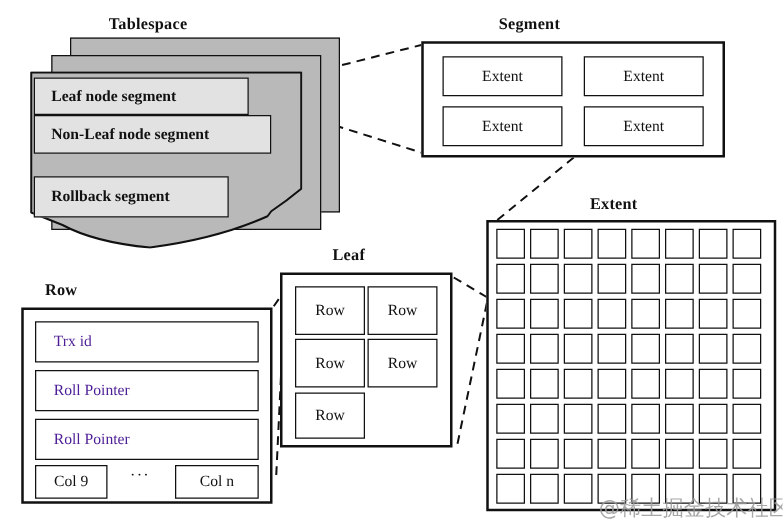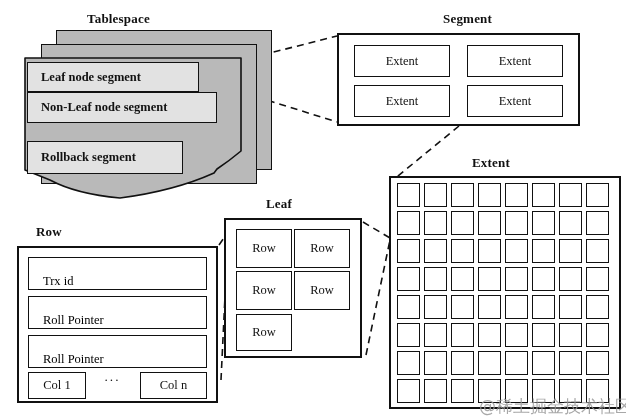--- a/index.html
+++ b/index.html
@@ -143,25 +143,25 @@
     border: 2.2px solid #111;
     box-sizing: border-box;
     background: #fff;
   }
   .field-box {
     position: absolute;
     border: 1.8px solid #111;
     box-sizing: border-box;
     background: #fff;
     display: flex;
-    align-items: flex-end;
+    align-items: center;
     padding-left: 14px;
     font-family: "Liberation Serif", "DejaVu Serif", serif;
     font-size: 12.5px;
-    color: #000000;
+    color: #4c1d95;
     white-space: nowrap;
   }
   .col-box {
     position: absolute;
     border: 1.8px solid #111;
     box-sizing: border-box;
     background: #fff;
     display: flex;
     align-items: center;
     justify-content: center;
@@ -230,21 +230,21 @@
   <div class="seg-box" style="left:27px; top:62px; width:172px; height:30px;">
     <span>Leaf node segment</span>
   </div>
   <div class="seg-box" style="left:27px; top:141px; width:156px; height:33px;">
     <span>Rollback segment</span>
   </div>
   <div class="seg-box" style="left:27px; top:92px; width:190px; height:31px;">
     <span>Non-Leaf node segment</span>
   </div>
 
-  <div class="caption" style="left:399px; top:11px;margin-left:44px;">Segment</div>
+  <div class="caption" style="left:399px; top:11px;">Segment</div>
 
   <div id="segment-box">
     <div class="extent-cell" style="left:15px; top:10px; width:96px; height:32px;">
       <span>Extent</span>
     </div>
     <div class="extent-cell" style="left:128px; top:10px; width:96px; height:32px;">
       <span>Extent</span>
     </div>
     <div class="extent-cell" style="left:15px; top:50px; width:96px; height:32px;">
       <span>Extent</span>
@@ -352,21 +352,21 @@
       <span>Trx id</span>
     </div>
     <div class="field-box" style="left:9px; top:48px; width:179px; height:33px;">
       <span>Roll Pointer</span>
     </div>
     <div class="field-box" style="left:9px; top:87px; width:179px; height:33px;">
       <span>Roll Pointer</span>
     </div>
 
     <div class="col-box" style="left:9px; top:124px; width:58px; height:27px;">
-      <span>Col 1</span>
+      <span>Col 9</span>
     </div>
     <div id="col-ellipsis">···</div>
     <div class="col-box" style="left:121px; top:124px; width:67px; height:27px;">
       <span>Col n</span>
     </div>
   </div>
 
   <div id="watermark">@稀土掘金技术社区</div>
 
 </div>

